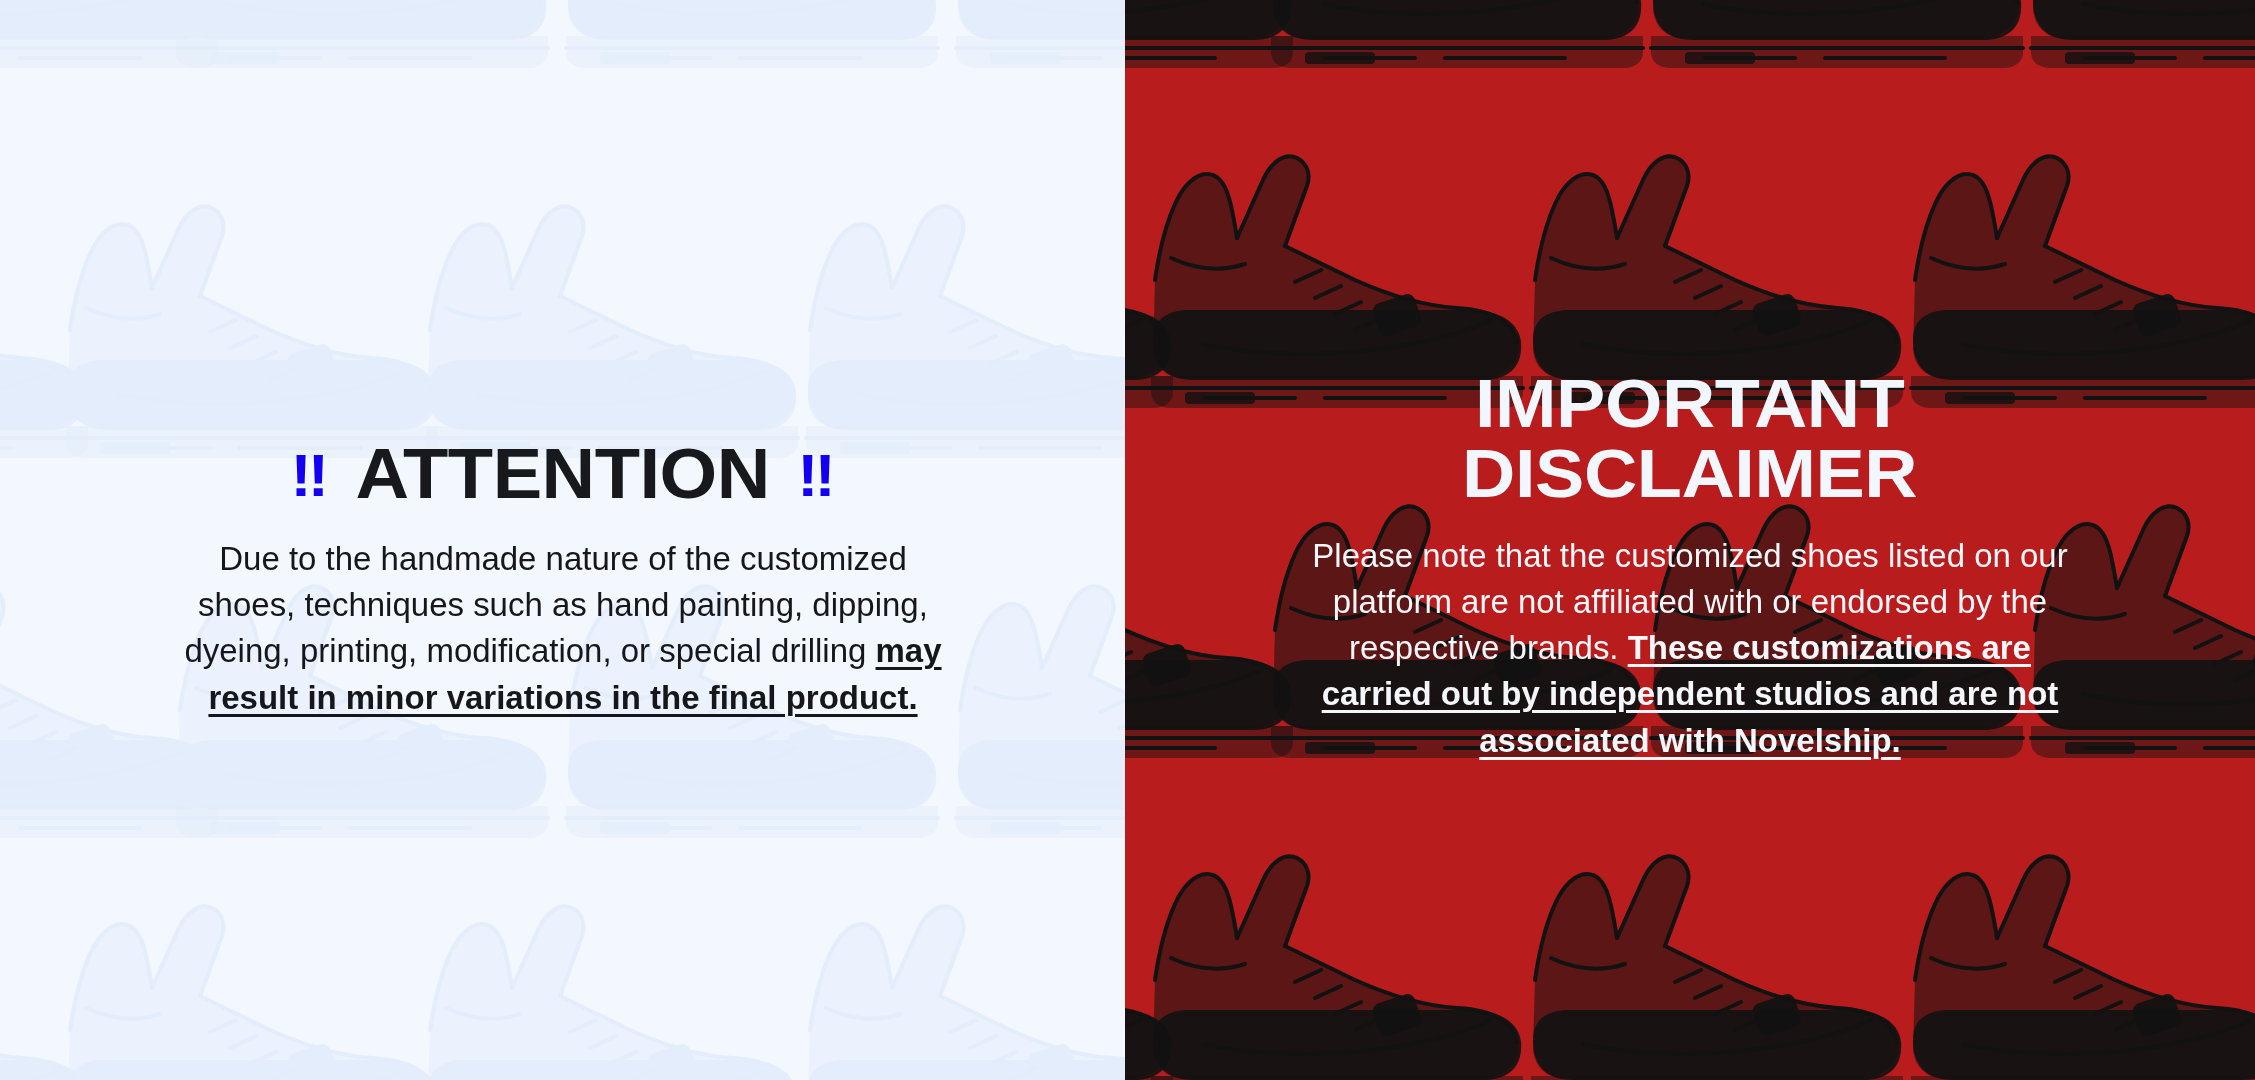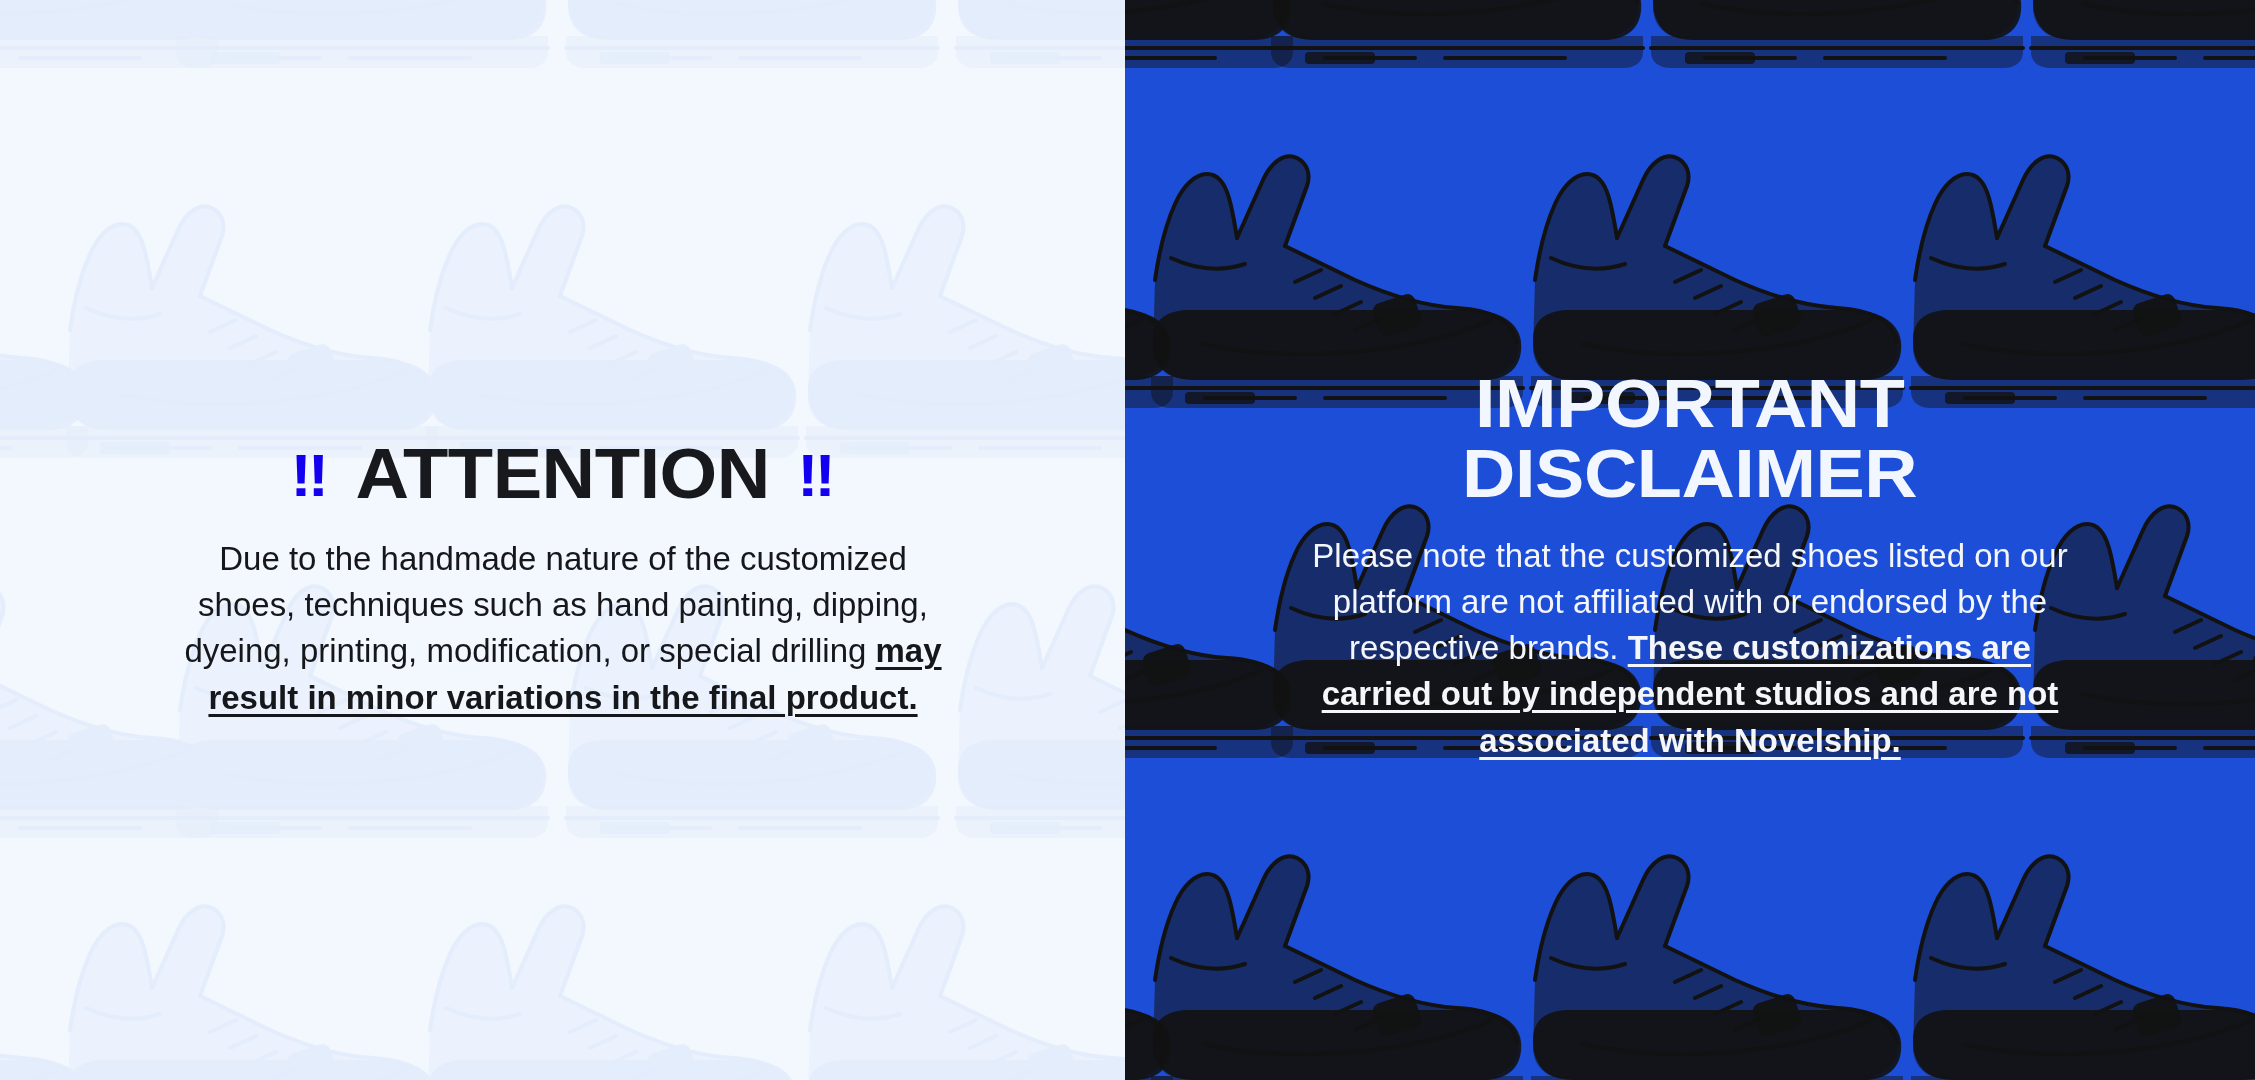--- a/index.html
+++ b/index.html
@@ -22,21 +22,21 @@
   }
 
   
   .panel {
     position: relative;
     height: 1080px;
     overflow: hidden;
     box-sizing: border-box;
   }
   .panel-left  { width: 1125px; background: #f3f7fe; }
-  .panel-right { width: 1130px; background: #1d4ed8; }
+  .panel-right { width: 1130px; background: #b91c1c; }
 
   
   .pattern {
     position: absolute;
     inset: 0;
     pointer-events: none;
   }
   .pattern svg { display: block; width: 100%; height: 100%; }
 
   

